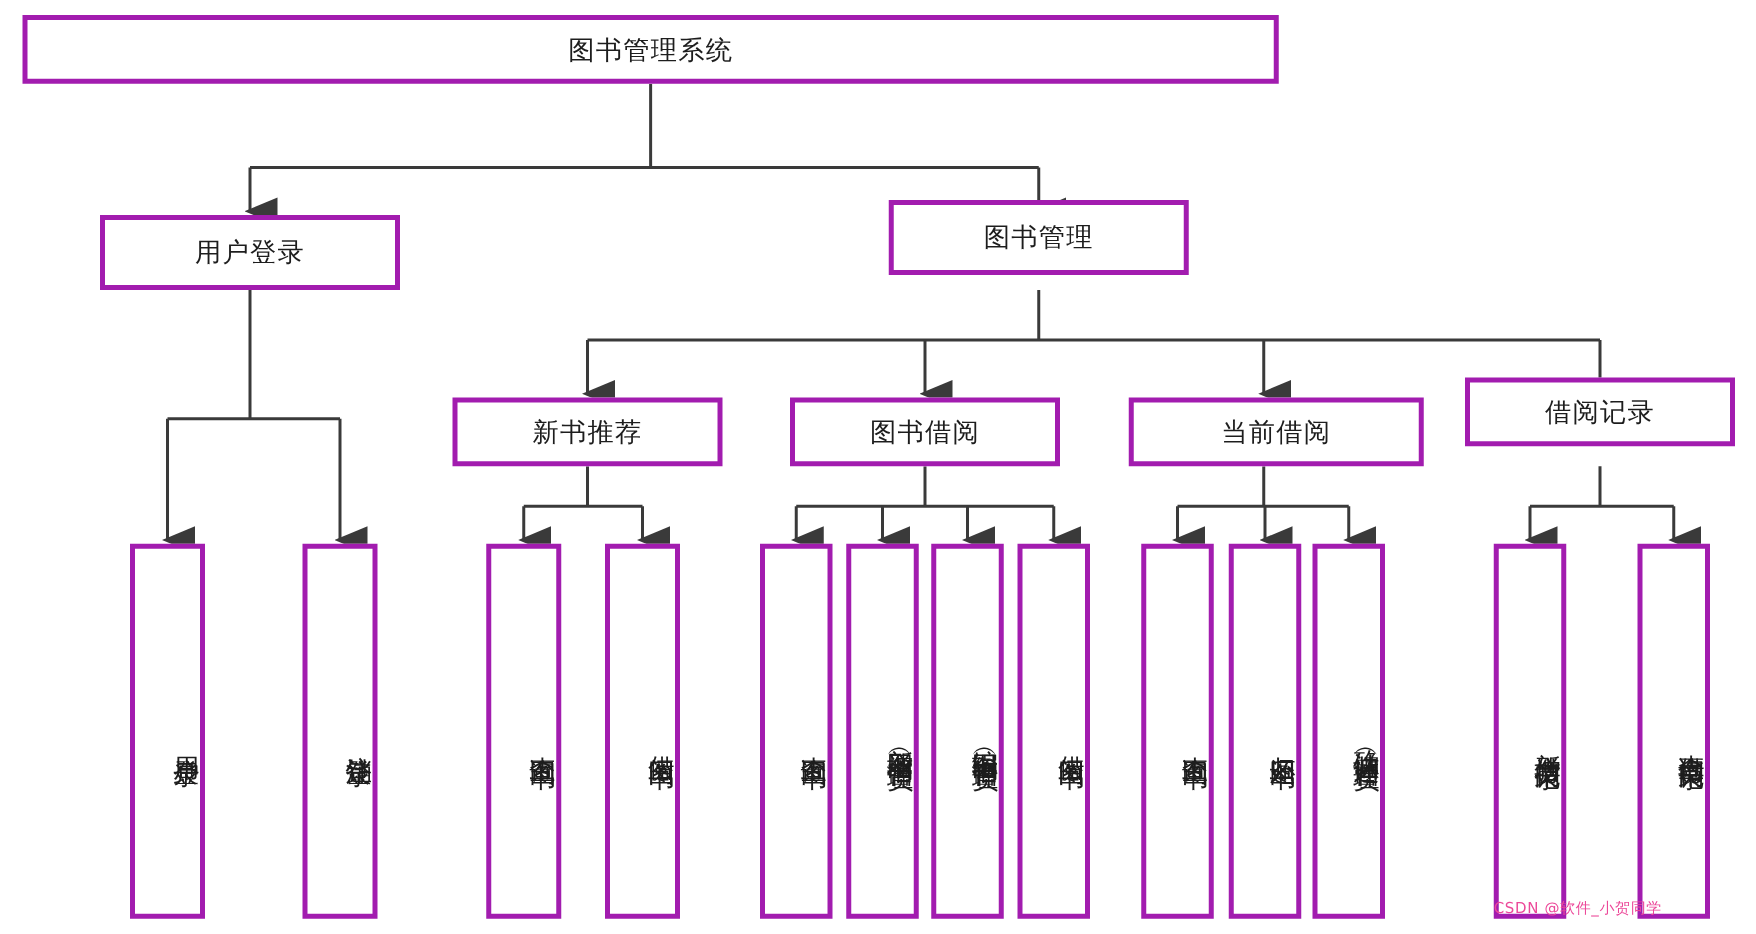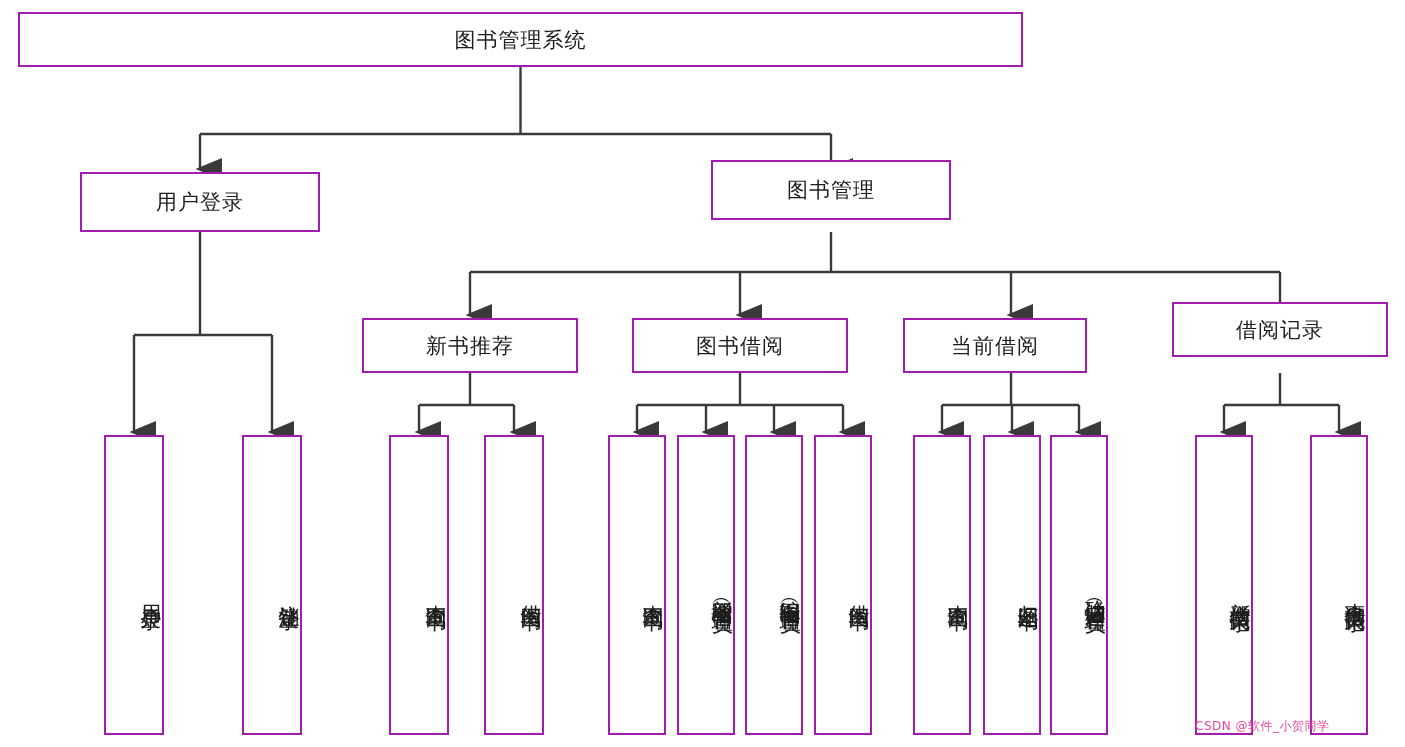--- a/index.html
+++ b/index.html
@@ -22,21 +22,21 @@
     left: 0;
     top: 0;
     width: 1405px;
     height: 747px;
     pointer-events: none;
   }
   .node {
     position: absolute;
     box-sizing: border-box;
     background: #ffffff;
-    border: 2px solid #a21caf;
+    border: 4px solid #a21caf;
     display: flex;
     align-items: center;
     justify-content: center;
     color: #1d1d1d;
   }
   .node.horiz {
     font-size: 21px;
     letter-spacing: 1px;
   }
   .node.vert {
@@ -119,21 +119,21 @@
   <div class="node horiz" style="left: 711px; top: 160px; width: 240px; height: 60px;">
     <span class="lbl">图书管理</span>
   </div>
 
   <div class="node horiz" style="left: 362px; top: 318px; width: 216px; height: 55px;">
     <span class="lbl">新书推荐</span>
   </div>
   <div class="node horiz" style="left: 632px; top: 318px; width: 216px; height: 55px;">
     <span class="lbl">图书借阅</span>
   </div>
-  <div class="node horiz" style="left: 903px; top: 318px; width: 184px; height: 55px;">
+  <div class="node horiz" style="left: 903px; top: 318px; width: 236px; height: 55px;">
     <span class="lbl">当前借阅</span>
   </div>
   <div class="node horiz" style="left: 1172px; top: 302px; width: 216px; height: 55px;">
     <span class="lbl">借阅记录</span>
   </div>
 
   <div class="node vert" style="left: 104px; top: 435px; width: 60px; height: 300px;">
     <span class="lbl">用户登录</span>
   </div>
   <div class="node vert" style="left: 242px; top: 435px; width: 60px; height: 300px;">

